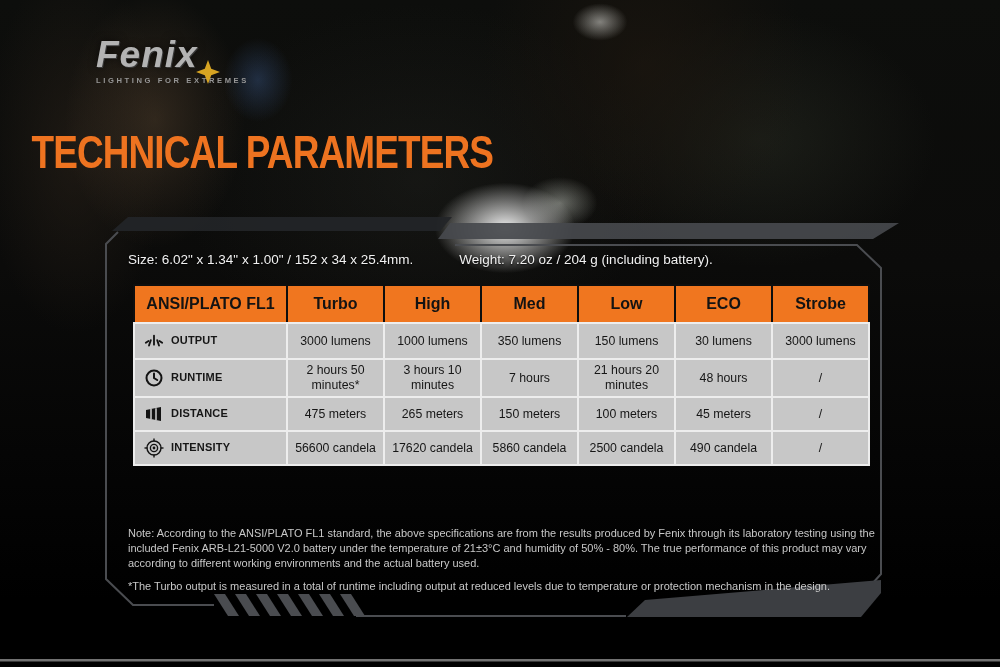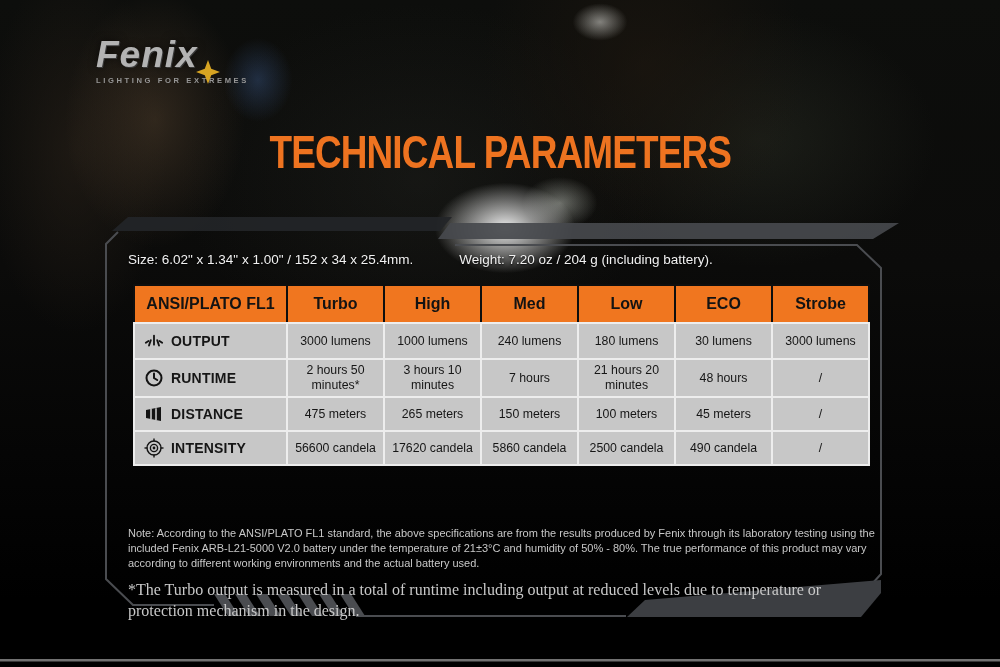--- a/index.html
+++ b/index.html
@@ -34,21 +34,21 @@
     font-style:italic;font-weight:800;font-size:37px;line-height:1;
     color:#b3b3b3;letter-spacing:1px;
     text-shadow:1px 1px 0 #3a3a3a, 0 0 8px rgba(0,0,0,0.7);
   }
   .logo-star{position:absolute;left:100px;top:24px;}
   .logo-tagline{
     font-size:7.6px;letter-spacing:2.6px;color:#969696;margin-top:3px;
     font-weight:700;
   }
   
-  .title-wrap{position:absolute;left:0;top:132px;width:1000px;text-align:center;}
+  .title-wrap{position:absolute;left:0;top:132px;width:1000px;text-align:left;}
   .title-text{
     display:inline-block;transform:scale(0.88,1.1);
     font-weight:700;font-size:42px;letter-spacing:-1px;line-height:1;
     color:var(--accent_orange,#ee7320);
   }
   
   .specline{
     position:absolute;left:128px;top:252px;display:flex;gap:46px;
     font-size:13.5px;color:#f1f1f1;text-shadow:0 1px 2px #000;
   }
@@ -70,25 +70,25 @@
   }
   table.spec tbody tr:nth-child(1) td{height:32px;}
   table.spec tbody tr:nth-child(2) td{height:34px;}
   table.spec tbody tr:nth-child(3) td{height:30px;}
   table.spec tbody tr:nth-child(4) td{height:30px;}
   table.spec tbody tr:nth-child(5) td{height:31px;}
   table.spec tbody tr:nth-child(6) td{height:30px;}
   td.rowlabel{text-align:left;}
   .label-inner{display:flex;align-items:center;gap:7px;padding-left:7px;}
   .label-inner svg{flex-shrink:0;}
-  .label-text{font-weight:700;font-size:14px;line-height:1.05;letter-spacing:0.2px;}
+  .label-text{font-weight:700;font-size:11px;line-height:1.05;letter-spacing:0.2px;}
   
   .notes{position:absolute;left:128px;top:526px;width:748px;color:var(--note_gray,#c8c8c8);}
   .note-main{font-size:11px;line-height:1.35;margin:0;}
-  .note-turbo{font-size:16px;line-height:1.35;margin:8px 0 0 0;font-family:Liberation Serif, serif;}
+  .note-turbo{font-size:11px;line-height:1.35;margin:8px 0 0 0;}
   
   .hud{position:absolute;inset:0;pointer-events:none;}
 </style>
 </head>
 <body>
 
 <div class="page">
   <div class="bg-photo"></div>
   <div class="vignette"></div>
 
@@ -160,22 +160,22 @@
                   <path d="M16.5 14 L14.5 8"></path>
                 <path d="M2 11 L5 9"></path>
                   <path d="M20 11 L17 9"></path>
               </g>
             </svg>
             <span class="label-text">OUTPUT</span>
           </div>
         </td>
         <td>3000 lumens</td>
         <td>1000 lumens</td>
-        <td>240 lumens</td>
-        <td>180 lumens</td>
+        <td>350 lumens</td>
+        <td>150 lumens</td>
         <td>30 lumens</td>
         <td>3000 lumens</td>
       </tr>
       <tr>
         <td class="rowlabel">
           <div class="label-inner">
             <svg width="20" height="20" viewBox="0 0 20 20">
               <circle cx="10" cy="10" r="7.5" stroke="#131313" stroke-width="2" fill="none"></circle>
               <path d="M10 5.5 L10 10 L13.2 12" stroke="#131313" stroke-width="2" fill="none" stroke-linecap="round"></path>
             </svg>

